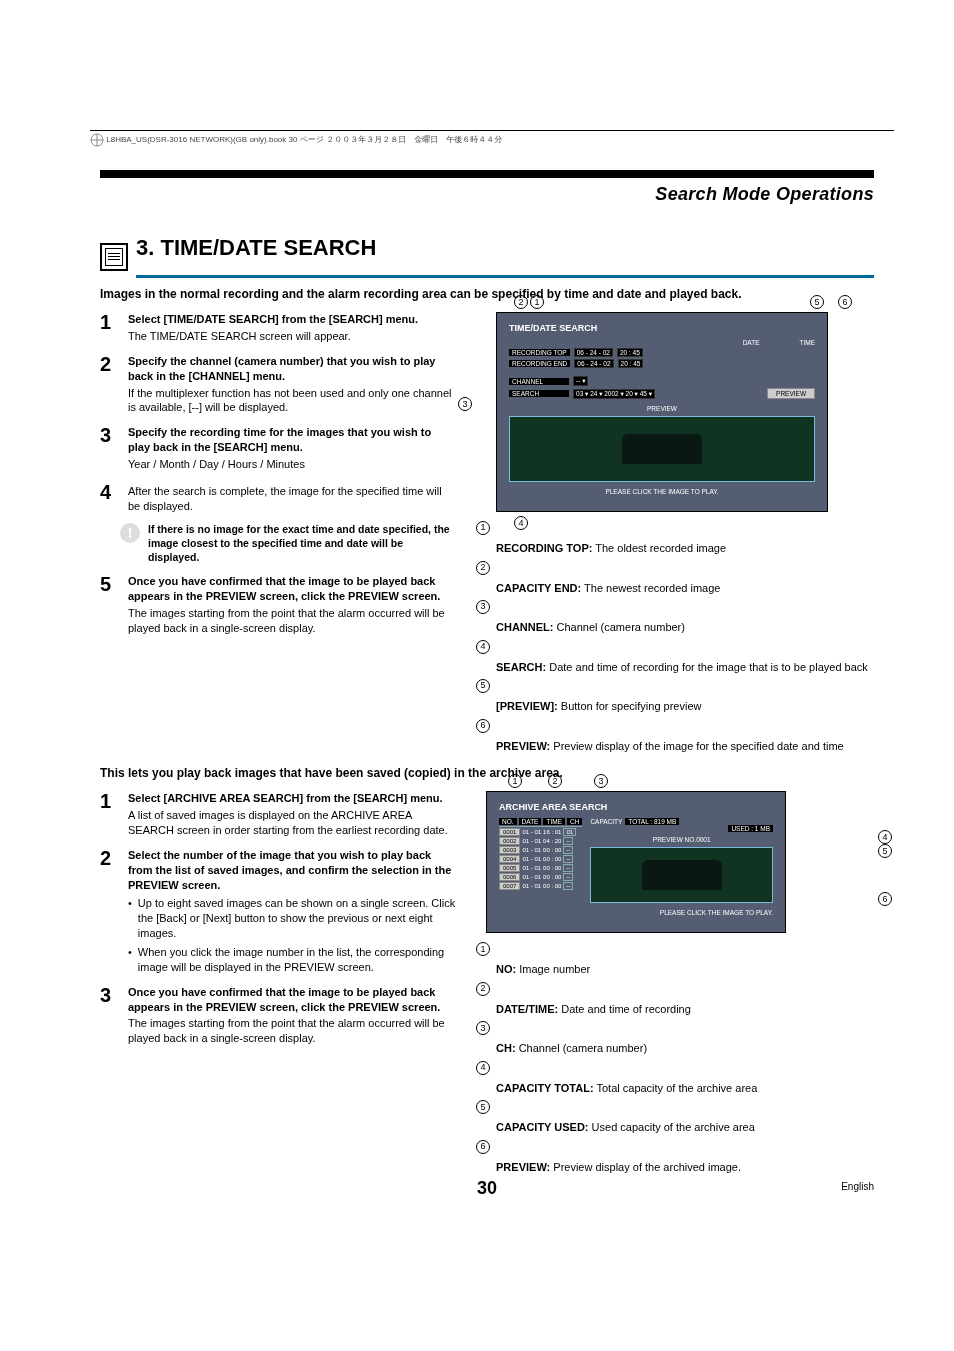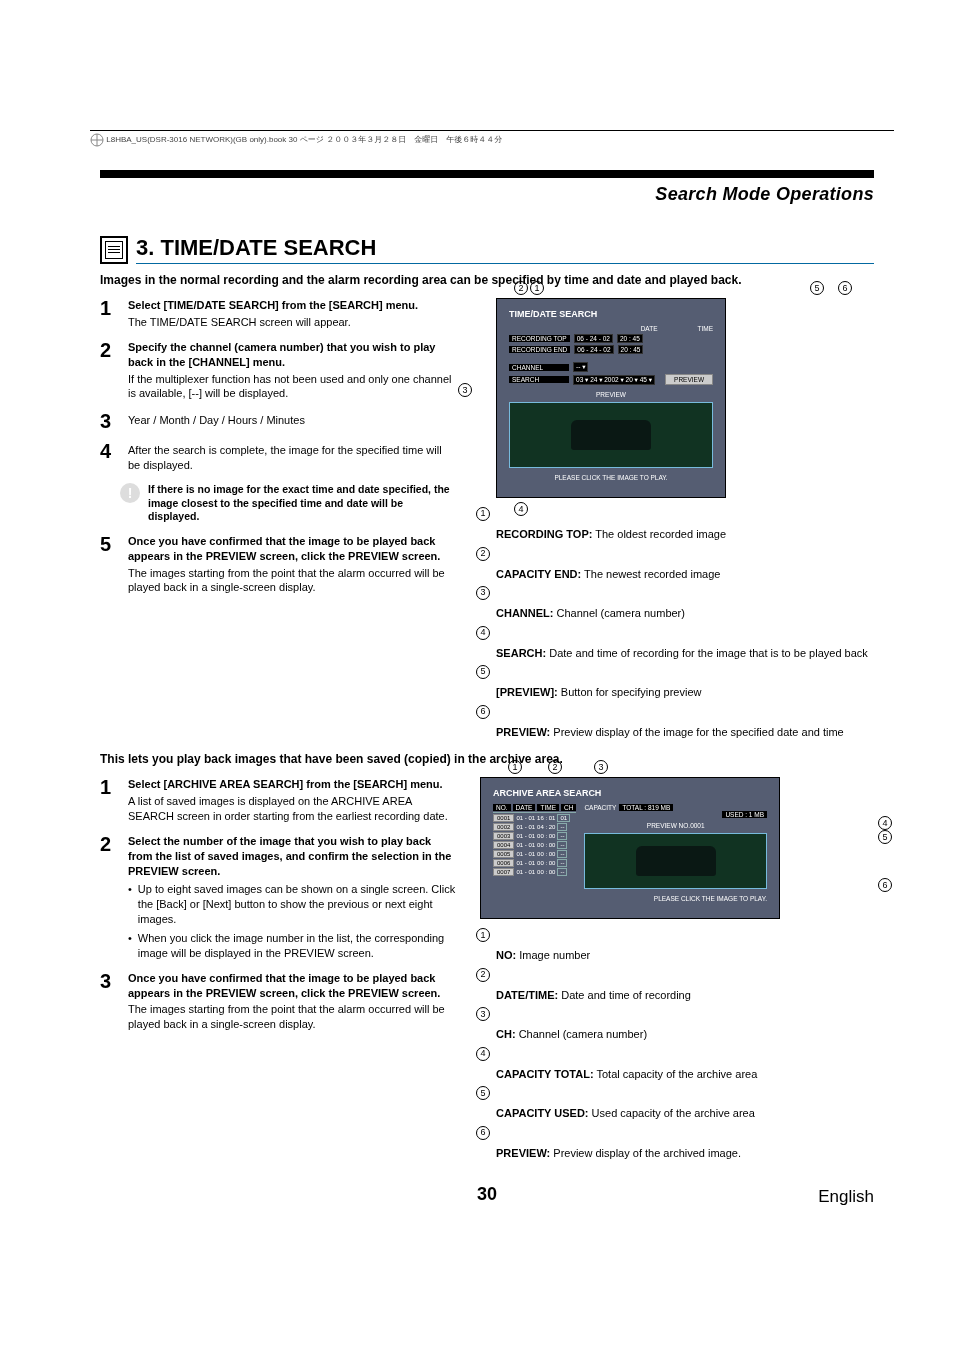--- a/index.html
+++ b/index.html
@@ -5,21 +5,21 @@
   * { margin: 0; padding: 0; box-sizing: border-box; }
   body { font-family: Arial, Helvetica, sans-serif; background: #fff; color: #000; width: 954px; margin: 0 auto; position: relative; }
   .page { padding: 100px 80px 60px 100px; position: relative; }
   .header-line { position: absolute; top: 130px; left: 90px; right: 60px; border-top: 1px solid #000; font-size: 8px; color: #444; padding-top: 2px; }
   .black-bar { height: 8px; background: #000; margin-top: 70px; }
   .section-title-main { text-align: right; font-size: 18px; font-weight: bold; font-style: italic; font-family: Arial, sans-serif; letter-spacing: 0.3px; margin-top: 6px; margin-bottom: 30px; }
   .heading-row { display: flex; align-items: center; gap: 8px; margin-top: 20px; margin-bottom: 8px; }
   .icon-box { width: 28px; height: 28px; border: 2px solid #000; display: flex; align-items: center; justify-content: center; }
   .icon-box-inner { width: 18px; height: 18px; border: 1px solid #000; display: flex; flex-direction: column; justify-content: center; gap: 2px; padding: 2px; }
   .icon-box-inner span { height: 1px; background: #000; display: block; }
-  .h2 { font-size: 22px; font-weight: bold; flex: 1; border-bottom: 1px solid #0369a1; padding-bottom: 2px; }
+  .h2 { font-size: 22px; font-weight: bold; flex: 1; border-bottom: 3px solid #0369a1; padding-bottom: 14px; }
   .intro { font-size: 12px; font-weight: bold; margin: 8px 0 10px 0; line-height: 1.35; }
   .two-col { display: flex; gap: 20px; }
   .left-col { flex: 0 0 46%; }
   .right-col { flex: 1; }
   .step { display: flex; gap: 10px; margin-bottom: 10px; }
   .step-num { font-size: 20px; font-weight: bold; width: 18px; flex-shrink: 0; line-height: 1; }
   .step-body { flex: 1; font-size: 11px; line-height: 1.35; }
   .step-head { font-weight: bold; }
   .step-desc { font-weight: normal; margin-top: 2px; }
   .bullet { display: flex; gap: 6px; margin-top: 4px; }
@@ -36,22 +36,22 @@
   .fig-title { color: #fff; font-weight: bold; font-size: 9px; margin-bottom: 6px; }
   .fig-row { display: flex; align-items: center; gap: 4px; margin-bottom: 2px; }
   .fig-label { background: #000; color: #fff; padding: 0 3px; font-size: 6.5px; white-space: nowrap; }
   .fig-input { background: #000; color: #fff; padding: 0 2px; font-size: 6.5px; border:1px solid #333; }
   .fig-btn { background: #ccc; color: #000; padding: 1px 8px; font-size: 6.5px; border: 1px solid #888; }
   .preview-window { background: #132; border: 1px solid #7bd; margin-top: 4px; height: 66px; display:flex;align-items:center;justify-content:center; }
   .couch { width: 80px; height: 30px; background: #0a1814; border-radius: 6px 6px 3px 3px; position: relative; }
   .fig-hint { text-align: center; font-size: 6.5px; margin-top: 6px; color: #fff; }
   .lead-num { position: absolute; }
   .arch-no { background: #ccc; color:#000; border:1px solid #888; padding:0 3px; font-size:6px; }
-  .page-num { text-align: center; font-size: 18px; font-weight: bold; margin-top: 20px; }
-  .page-lang { float: right; font-size: 17px; margin-top: -18px; }
+  .page-num { text-align: center; font-size: 18px; font-weight: bold; }
+  .page-lang { float: right; font-size: 10px; margin-top: -18px; }
 </style>
 </head>
 <body>
 
 <div class="page">
 
   <div class="header-line">
     <svg width="14" height="14" style="vertical-align:middle">
         <circle cx="7" cy="7" r="6" fill="none" stroke="#888"></circle>
         <line x1="1" y1="7" x2="13" y2="7" stroke="#888"></line>
@@ -87,20 +87,21 @@
       <div class="step">
         <div class="step-num">2</div>
         <div class="step-body">
           <div class="step-head">Specify the channel (camera number) that you wish to play back in the [CHANNEL] menu.</div>
           <div class="step-desc">If the multiplexer function has not been used and only one channel is available, [--] will be displayed.</div>
         </div>
       </div>
       <div class="step">
         <div class="step-num">3</div>
         <div class="step-body">
+          <div class="step-head">Specify the recording time for the images that you wish to play back in the [SEARCH] menu.</div>
           <div class="step-desc">Year / Month / Day / Hours / Minutes</div>
         </div>
       </div>
       <div class="step">
         <div class="step-num">4</div>
         <div class="step-body">
           <div class="step-desc">After the search is complete, the image for the specified time will be displayed.</div>
         </div>
       </div>
       <div class="note-box">
@@ -119,21 +120,21 @@
     <div class="right-col">
       <div class="figure">
 
         <span class="lead-num circ-num" style="top:-18px;left:38px">2</span>
         <span class="lead-num circ-num" style="top:-18px;left:54px">1</span>
         <span class="lead-num circ-num" style="top:-18px;right:50px">5</span>
         <span class="lead-num circ-num" style="top:-18px;right:22px">6</span>
         <span class="lead-num circ-num" style="top:84px;left:-18px">3</span>
         <span class="lead-num circ-num" style="bottom:-18px;left:38px">4</span>
 
-        <div class="fig-frame" style="width:230px;margin-left:20px">
+        <div class="fig-frame" style="width:332px;margin-left:20px">
           <div class="fig-title">TIME/DATE SEARCH</div>
           <div style="display:flex;justify-content:flex-end;gap:40px;font-size:6.5px;margin-bottom:2px">
             <span>DATE</span>
             <span>TIME</span>
           </div>
           <div class="fig-row">
             <span class="fig-label">RECORDING TOP</span>
             <span class="fig-input">06  -  24  -  02</span>
             <span class="fig-input">20  :  45</span>
           </div>
@@ -224,21 +225,21 @@
 
     <div class="right-col">
       <div class="figure">
         <span class="lead-num circ-num" style="top:-18px;left:32px">1</span>
         <span class="lead-num circ-num" style="top:-18px;left:72px">2</span>
         <span class="lead-num circ-num" style="top:-18px;left:118px">3</span>
         <span class="lead-num circ-num" style="top:38px;right:-18px">4</span>
         <span class="lead-num circ-num" style="top:52px;right:-18px">5</span>
         <span class="lead-num circ-num" style="top:100px;right:-18px">6</span>
 
-        <div class="fig-frame" style="width:300px;margin-left:4px">
+        <div class="fig-frame" style="width:300px;margin-left:10px">
           <div class="fig-title">ARCHIVE AREA SEARCH</div>
           <div style="display:flex;gap:8px">
             <div>
               <div style="display:flex;gap:2px;font-size:6px;border-bottom:1px solid #8aa;padding-bottom:1px">
                 <span class="fig-label">NO.</span>
                 <span class="fig-label">DATE</span>
                 <span class="fig-label">TIME</span>
                 <span class="fig-label">CH</span>
               </div>
               <div id="arch-rows">

